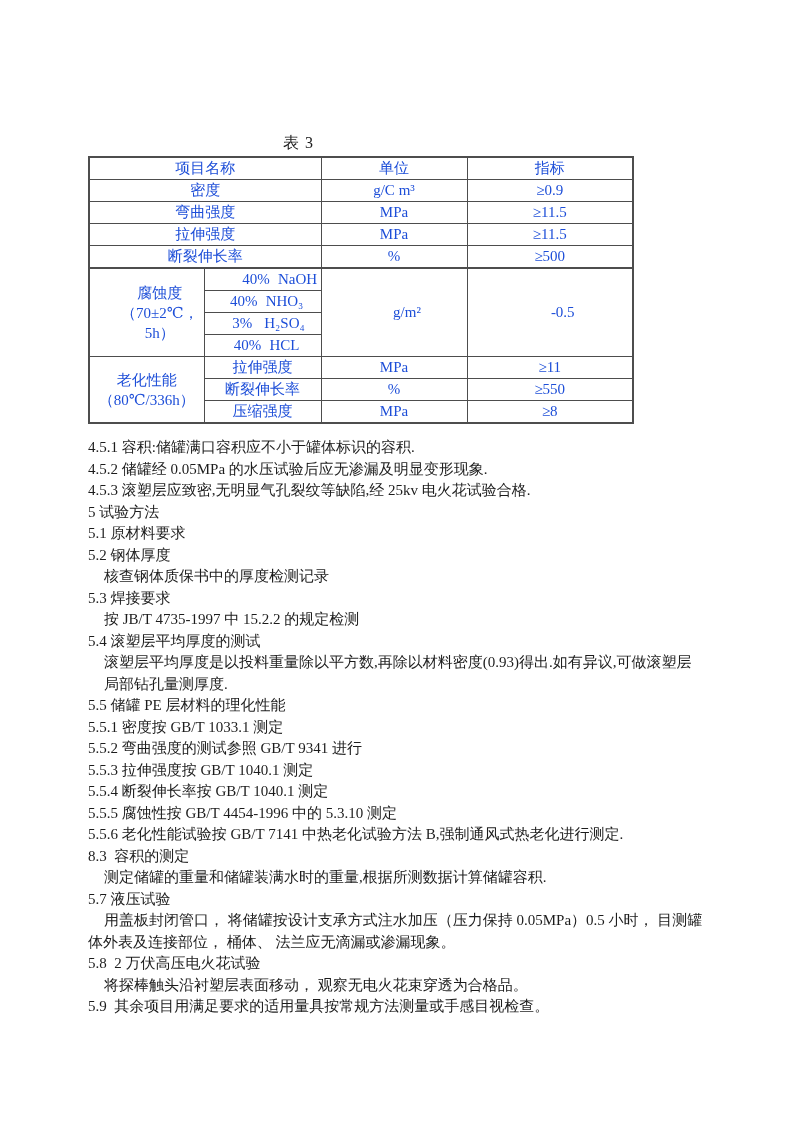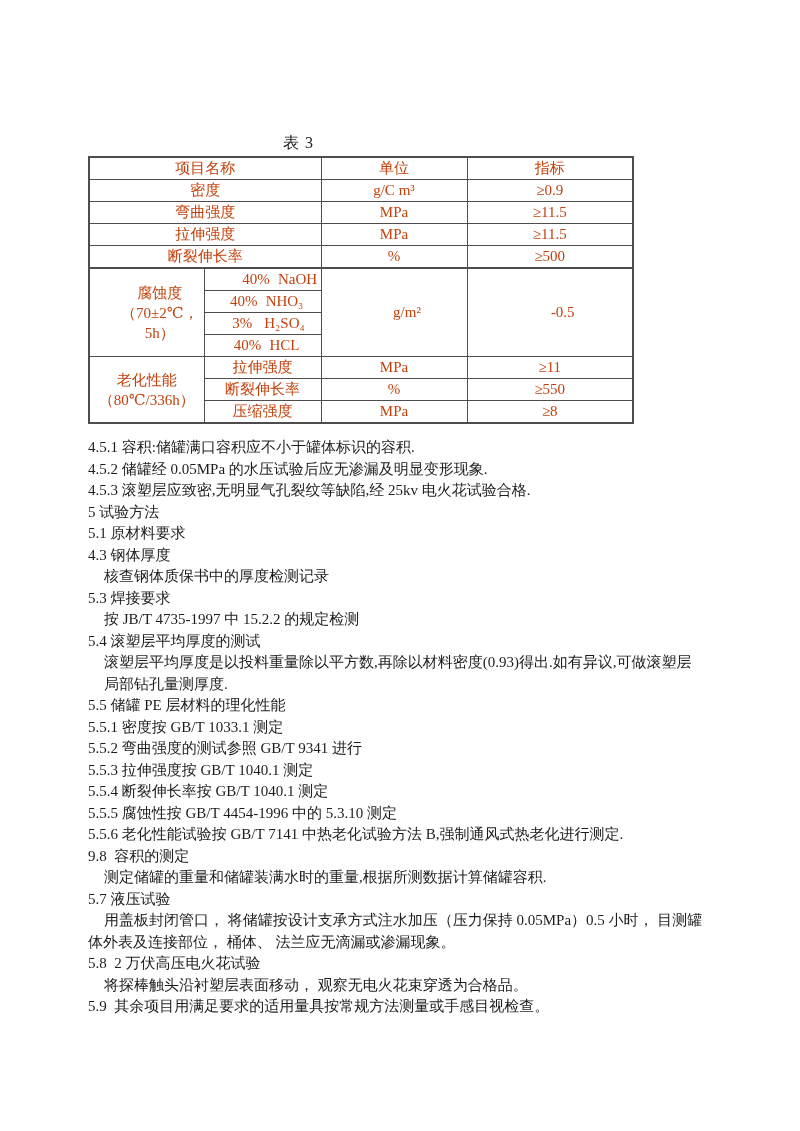--- a/index.html
+++ b/index.html
@@ -25,21 +25,21 @@
     letter-spacing: 1px;
   }
   table.spec-table {
     position: absolute;
     left: 88px;
     top: 116px;
     width: 544px;
     border-collapse: collapse;
     table-layout: fixed;
     font-size: 15px;
-    color: #c2410c;
+    color: #1d4ed8;
   }
   table.spec-table,
   table.spec-table td {
     border: 1px solid #4d4d4d;
   }
   table.spec-table {
     border-width: 2px;
   }
   table.spec-table td {
     height: 21px;
@@ -165,35 +165,35 @@
     </tr>
   </tbody>
     </table>
 
   <div class="body-text">
       <div class="line">4.5.1 容积:储罐满口容积应不小于罐体标识的容积.</div>
       <div class="line">4.5.2 储罐经 0.05MPa 的水压试验后应无渗漏及明显变形现象.</div>
       <div class="line">4.5.3 滚塑层应致密,无明显气孔裂纹等缺陷,经 25kv 电火花试验合格.</div>
       <div class="line">5 试验方法</div>
       <div class="line">5.1 原材料要求</div>
-      <div class="line">4.3 钢体厚度</div>
+      <div class="line">5.2 钢体厚度</div>
       <div class="line indent">核查钢体质保书中的厚度检测记录</div>
       <div class="line">5.3 焊接要求</div>
       <div class="line indent">按 JB/T 4735-1997 中 15.2.2 的规定检测</div>
       <div class="line">5.4 滚塑层平均厚度的测试</div>
       <div class="line indent">滚塑层平均厚度是以投料重量除以平方数,再除以材料密度(0.93)得出.如有异议,可做滚塑层</div>
       <div class="line indent">局部钻孔量测厚度.</div>
       <div class="line">5.5 储罐 PE 层材料的理化性能</div>
       <div class="line">5.5.1 密度按 GB/T 1033.1 测定</div>
       <div class="line">5.5.2 弯曲强度的测试参照 GB/T 9341 进行</div>
       <div class="line">5.5.3 拉伸强度按 GB/T 1040.1 测定</div>
       <div class="line">5.5.4 断裂伸长率按 GB/T 1040.1 测定</div>
       <div class="line">5.5.5 腐蚀性按 GB/T 4454-1996 中的 5.3.10 测定</div>
       <div class="line">5.5.6 老化性能试验按 GB/T 7141 中热老化试验方法 B,强制通风式热老化进行测定.</div>
-      <div class="line">9.8  容积的测定</div>
+      <div class="line">8.3  容积的测定</div>
       <div class="line indent">测定储罐的重量和储罐装满水时的重量,根据所测数据计算储罐容积.</div>
       <div class="line">5.7 液压试验</div>
       <div class="line indent">用盖板封闭管口， 将储罐按设计支承方式注水加压（压力保持 0.05MPa）0.5 小时， 目测罐</div>
       <div class="line">体外表及连接部位， 桶体、 法兰应无滴漏或渗漏现象。</div>
       <div class="line">5.8  2 万伏高压电火花试验</div>
       <div class="line indent">将探棒触头沿衬塑层表面移动， 观察无电火花束穿透为合格品。</div>
       <div class="line">5.9  其余项目用满足要求的适用量具按常规方法测量或手感目视检查。</div>
     </div>
 
 </div>

